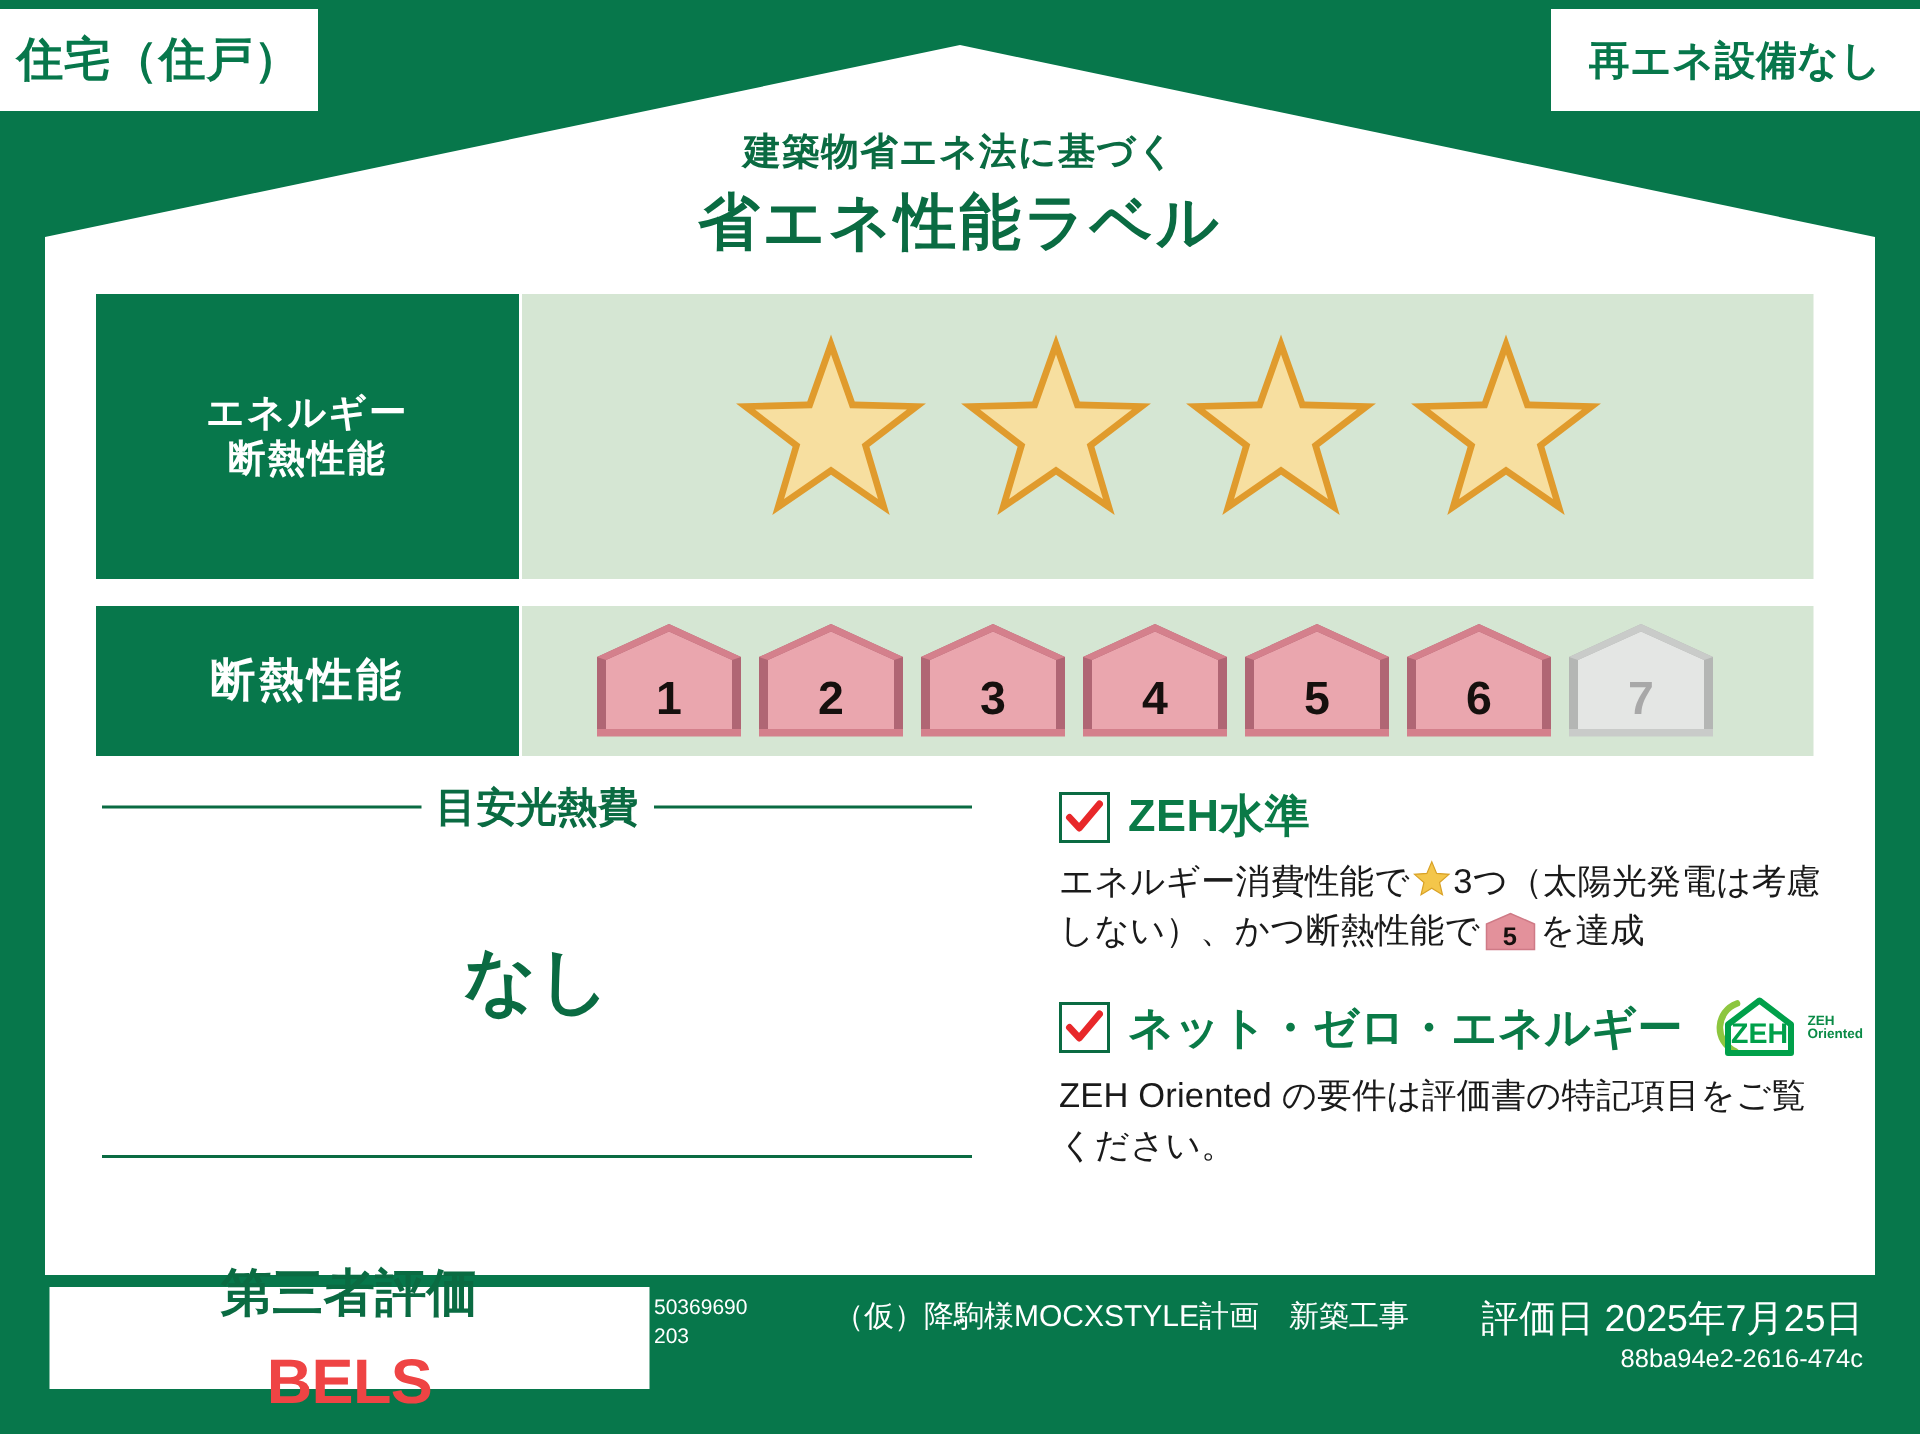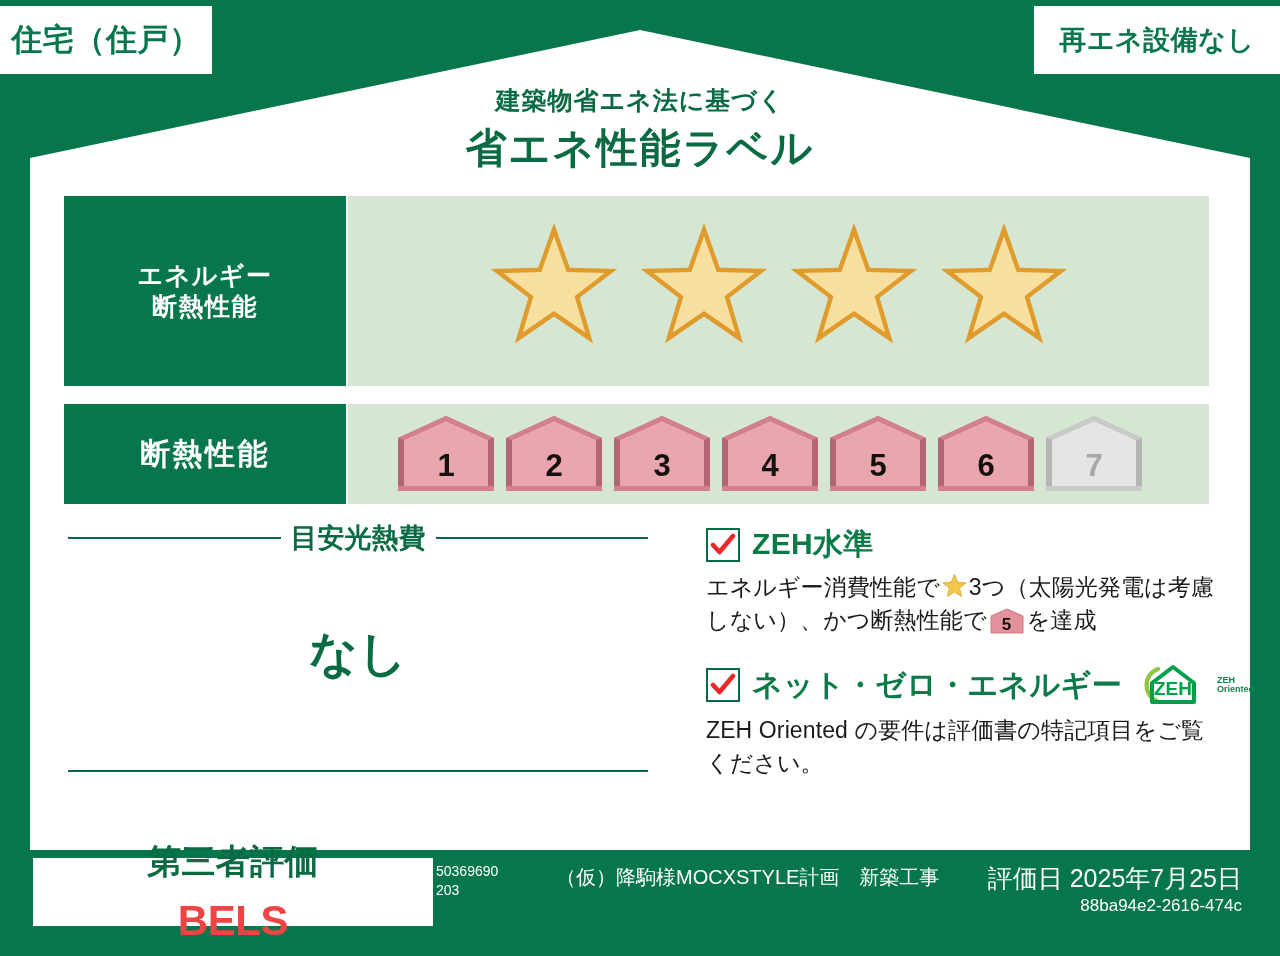--- a/index.html
+++ b/index.html
@@ -119,21 +119,21 @@
   .zeh-body {
     margin-top: 6px; color: #1a1a1a;
     font-size: 23px; line-height: 1.45; letter-spacing: 0.005em;
   }
   .inline-star { vertical-align: -3px; margin: 0 2px; }
   .inline-house { vertical-align: -6px; margin: 0 3px; position: relative; display: inline-block; width: 34px; height: 26px; }
   .inline-house .n {
     position: absolute; left: 0; right: 0; top: 5px; text-align: center;
     font-size: 17px; font-weight: bold; color: #16100e;
   }
-  .zeh-logo { margin-left: 4px; display: inline-flex; align-items: center; gap: 13px; }
+  .zeh-logo { margin-left: 4px; display: inline-flex; align-items: center; gap: 1px; }
   .zeh-logo-cap { font-size: 9px; line-height: 1.05; color: #0a8a46; font-weight: bold; }
 
   
   .footer {
     position: absolute; left: 0; bottom: 0;
     width: 1280px; height: 106px;
     background: #07774b;
   }
   .bels-box {
     position: absolute; left: 33px; top: 8px;

